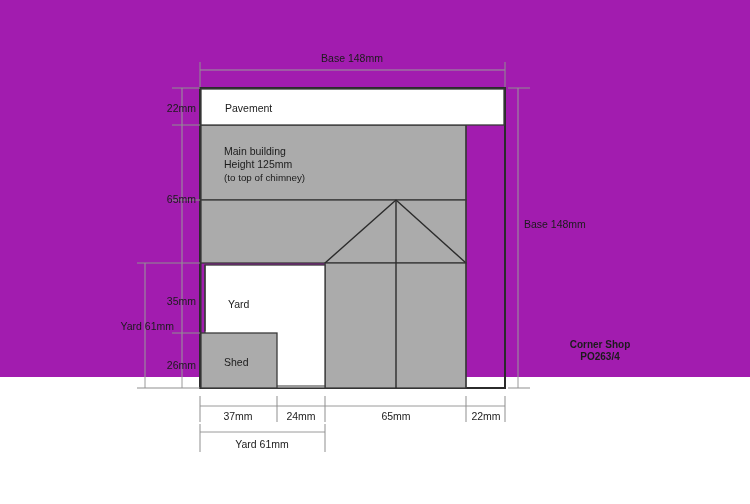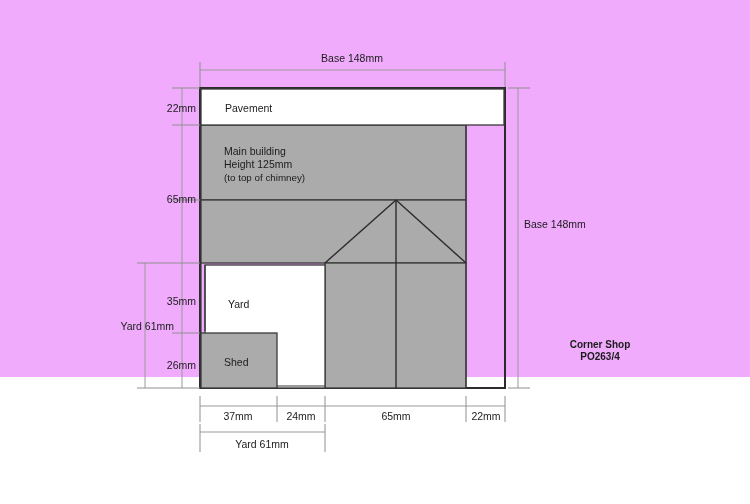--- a/index.html
+++ b/index.html
@@ -10,21 +10,21 @@
   body {
     width: 750px;
     height: 504px;
     font-family: "Liberation Sans", sans-serif;
     overflow: hidden;
   }
   #drawing-root {
     position: relative;
     width: 750px;
     height: 377px;
-    background: #f0abfc;
+    background: #a21caf;
   }
   svg.plan {
     display: block;
     width: 750px;
     height: 504px;
   }
   .dim-line {
     stroke: #9a9a9a;
     stroke-width: 1;
     fill: none;

